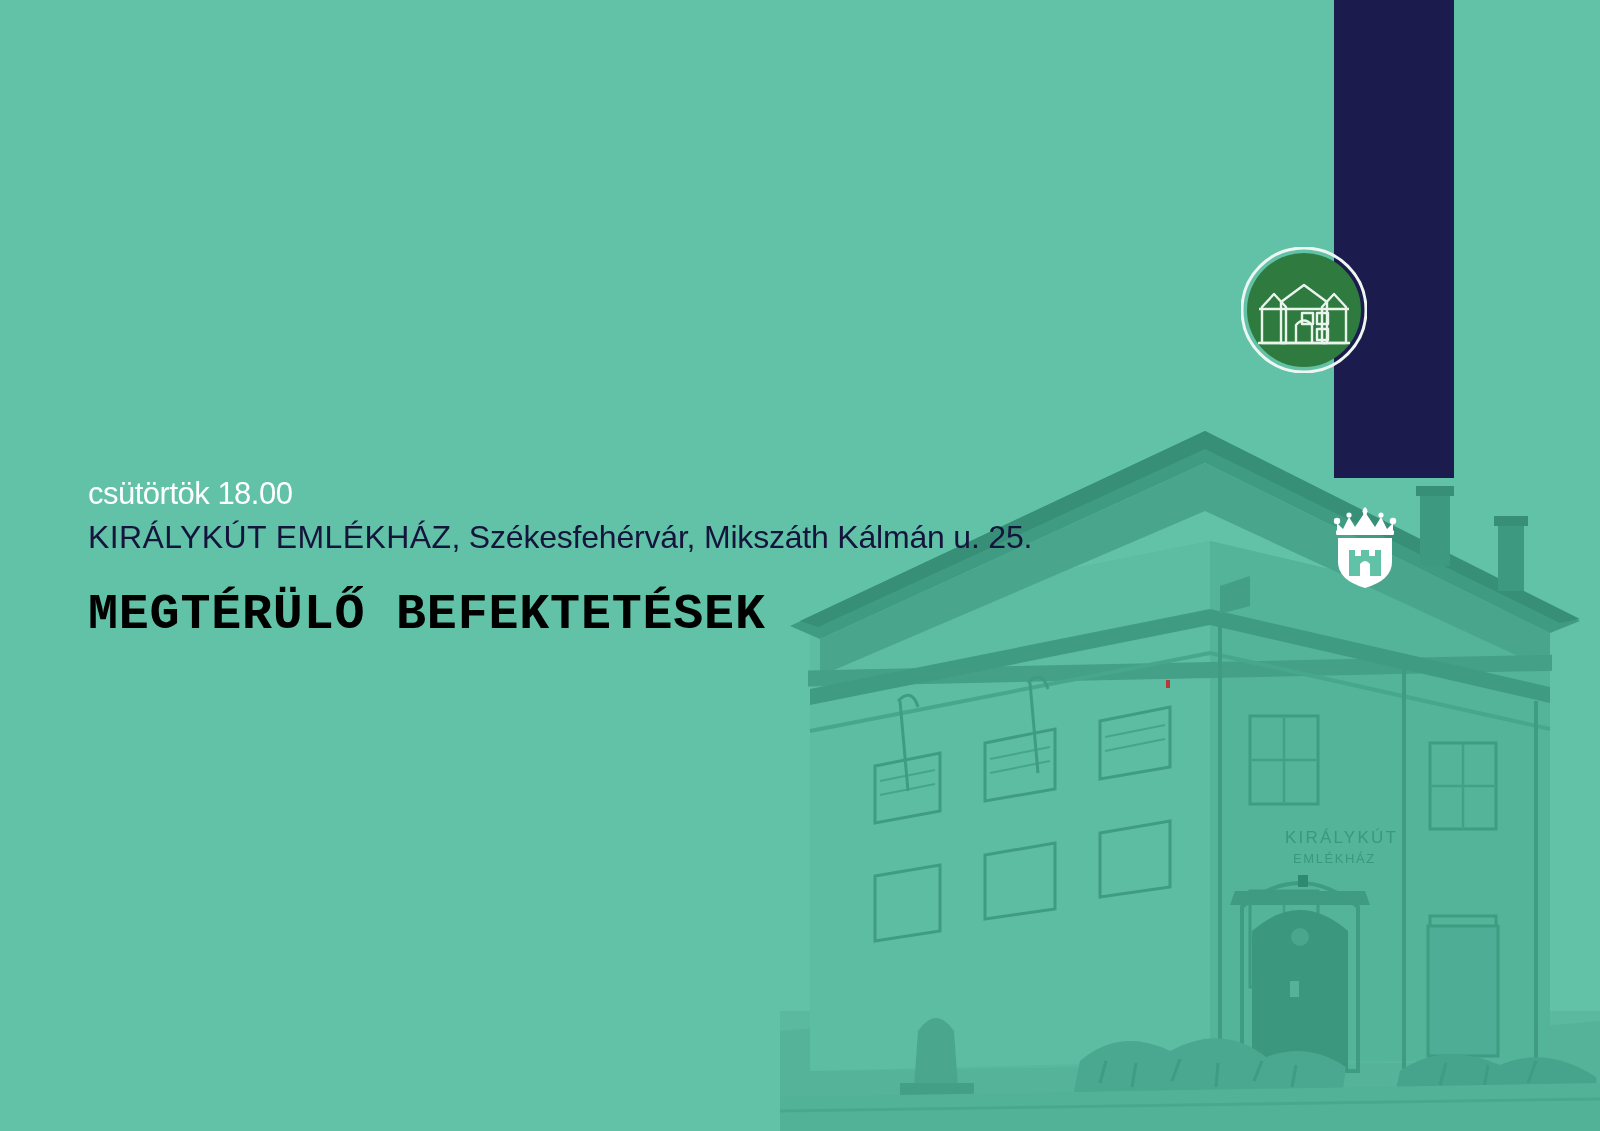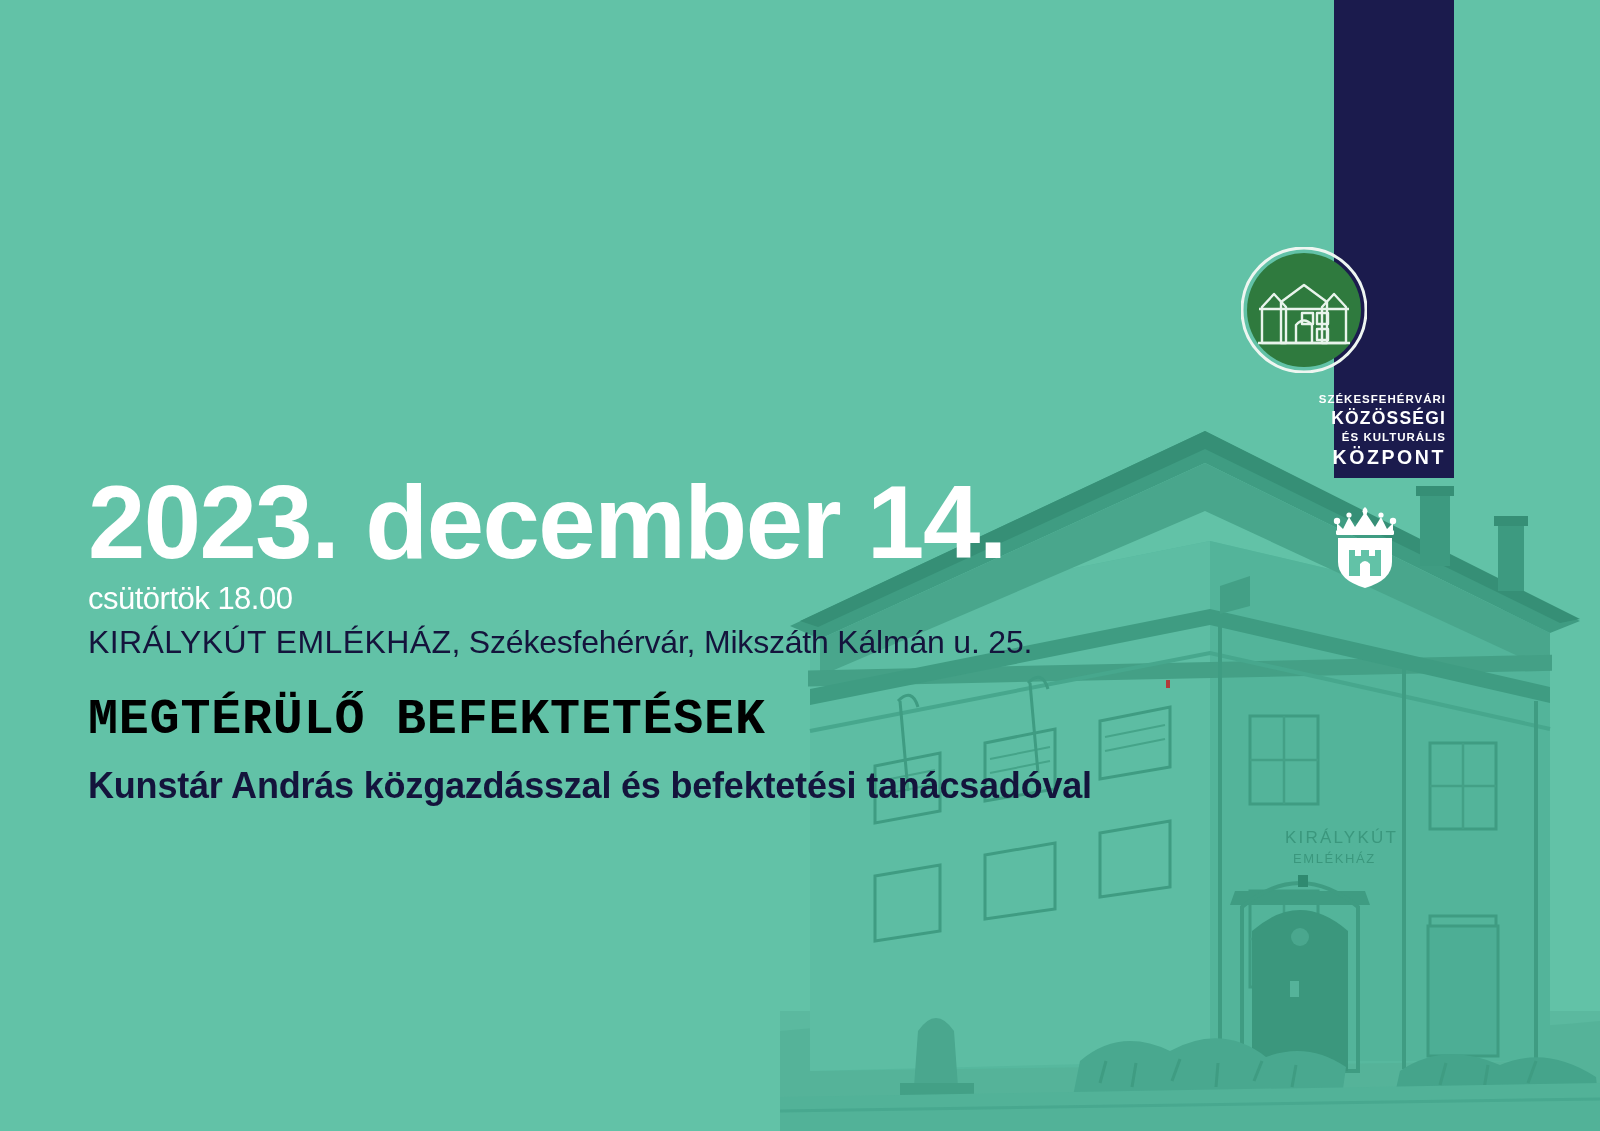--- a/index.html
+++ b/index.html
@@ -279,26 +279,20 @@
 
         <rect x="76" y="66" width="11" height="11"></rect>
         <rect x="76" y="82" width="11" height="11"></rect>
         <rect x="61" y="66" width="11" height="11"></rect>
 
         <path d="M17 96 L109 96"></path>
       </g>
     </svg>
   </div>
 
-  <div class="kkk-text">
-    <div class="kkk-l1">SZÉKESFEHÉRVÁRI</div>
-    <div class="kkk-l2">KÖZÖSSÉGI</div>
-    <div class="kkk-l3">ÉS KULTURÁLIS</div>
-    <div class="kkk-l4">KÖZPONT</div>
-  </div>
 
   <div class="coat-arms">
     <svg viewBox="0 0 80 85">
       <g fill="#ffffff">
 
         <path d="M12 26 L12 19 L18 25 L24 13 L30 23 L40 8 L50 23 L56 13 L62 25 L68 19 L68 26 Z"></path>
         <circle cx="12" cy="17" r="3.2"></circle>
         <circle cx="24" cy="11" r="2.6"></circle>
         <circle cx="56" cy="11" r="2.6"></circle>
         <circle cx="68" cy="17" r="3.2"></circle>
@@ -313,27 +307,25 @@
       </g>
       <g fill="#ffffff">
         <path d="M35 72 L35 60 q5 -6 10 0 L45 72 Z"></path>
       </g>
     </svg>
   </div>
 
 
   <div class="txt-block">
 
-    <div class="date-line">2023. december 14.</div>
 
     <div class="time-line">csütörtök 18.00</div>
 
     <div class="venue-line"><span class="venue-strong">KIRÁLYKÚT EMLÉKHÁZ</span><span>, Székesfehérvár, Mikszáth Kálmán u. 25.</span></div>
 
     <div class="prog-title">MEGTÉRÜLŐ BEFEKTETÉSEK</div>
 
 
-    <div class="prog-person">Kunstár András közgazdásszal és befektetési tanácsadóval</div>
   </div>
 
   <div class="red-dot"></div>
 
 </div>
 
 </body></html>

